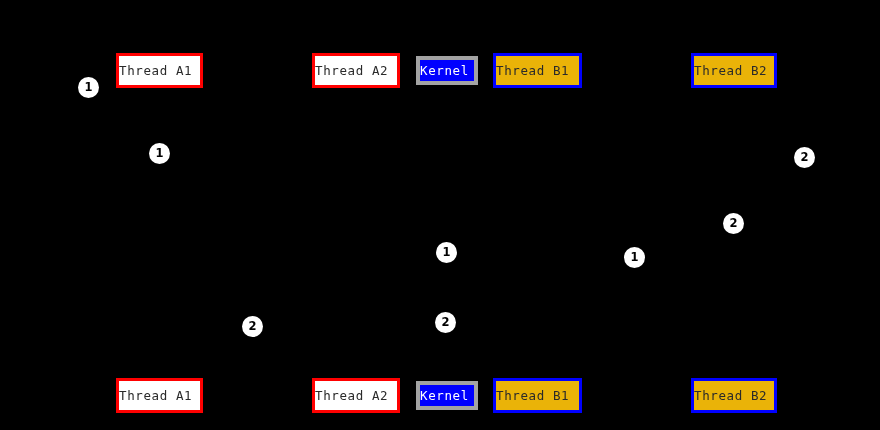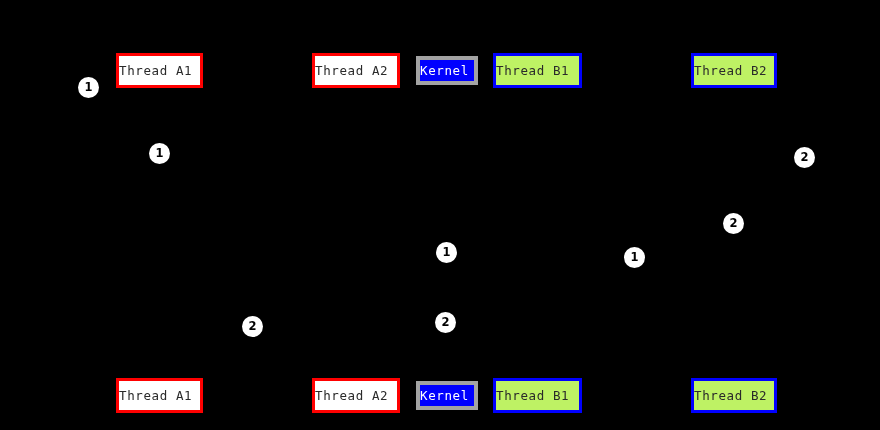--- a/index.html
+++ b/index.html
@@ -28,21 +28,21 @@
     letter-spacing: 0.6px;
     white-space: nowrap;
     user-select: none;
   }
   .participant.red {
     background: #FFFFFF;
     border: 3px solid #FF0000;
     color: #2A2A2A;
   }
   .participant.blue {
-    background: #bef264;
+    background: #eab308;
     border: 3px solid #0000FF;
     color: #2A2A2A;
   }
   .participant.solidblue {
     background: #0000FF;
     border: 4px solid #a3a3a3;
     color: #FFFFFF;
   }
   
   .lifeline {

